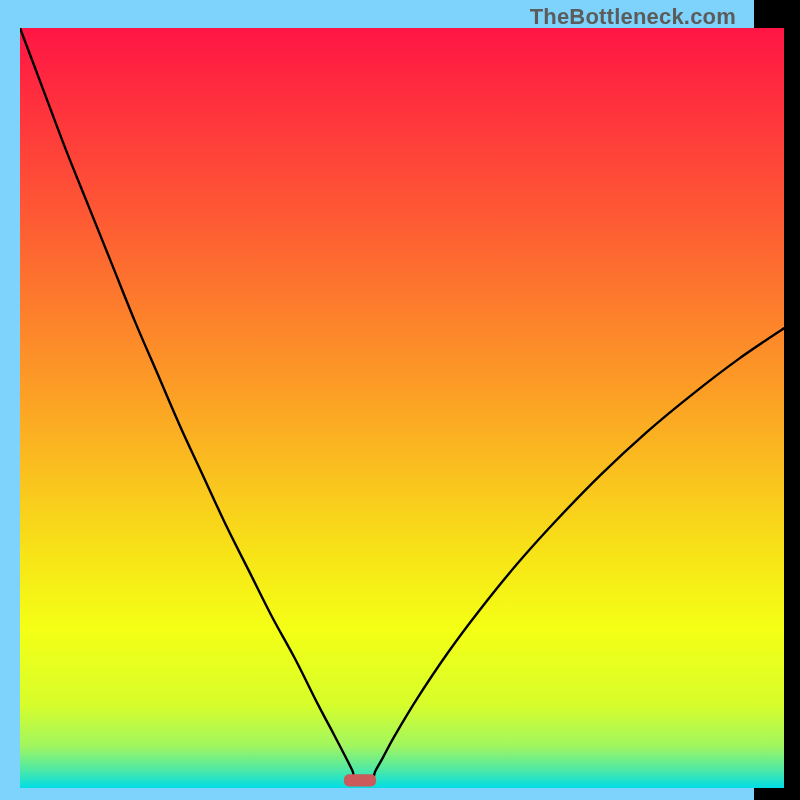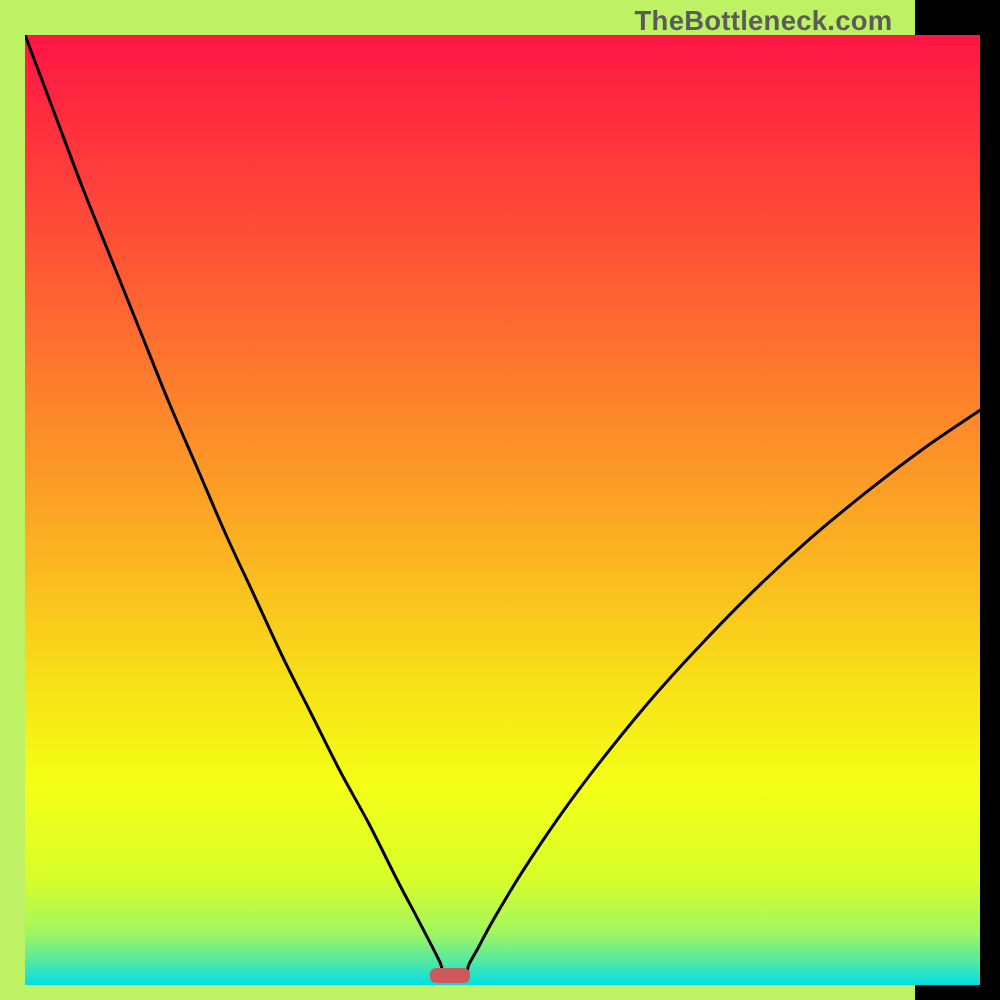--- a/index.html
+++ b/index.html
@@ -8,21 +8,22 @@
     width: 800px;
     height: 800px;
     background: #000000;
     font-family: Arial, Helvetica, sans-serif;
     overflow: hidden;
   }
   .frame {
     position: relative;
     width: 732px;
     height: 800px;
-    background: #bef264;
+    background: #7dd3fc;
+    padding-left: 22px;
   }
   .watermark {
     position: absolute;
     top: 4px;
     right: 18px;
     color: #5c5c5c;
     font-size: 22px;
     font-weight: 600;
     letter-spacing: 0.2px;
     user-select: none;

